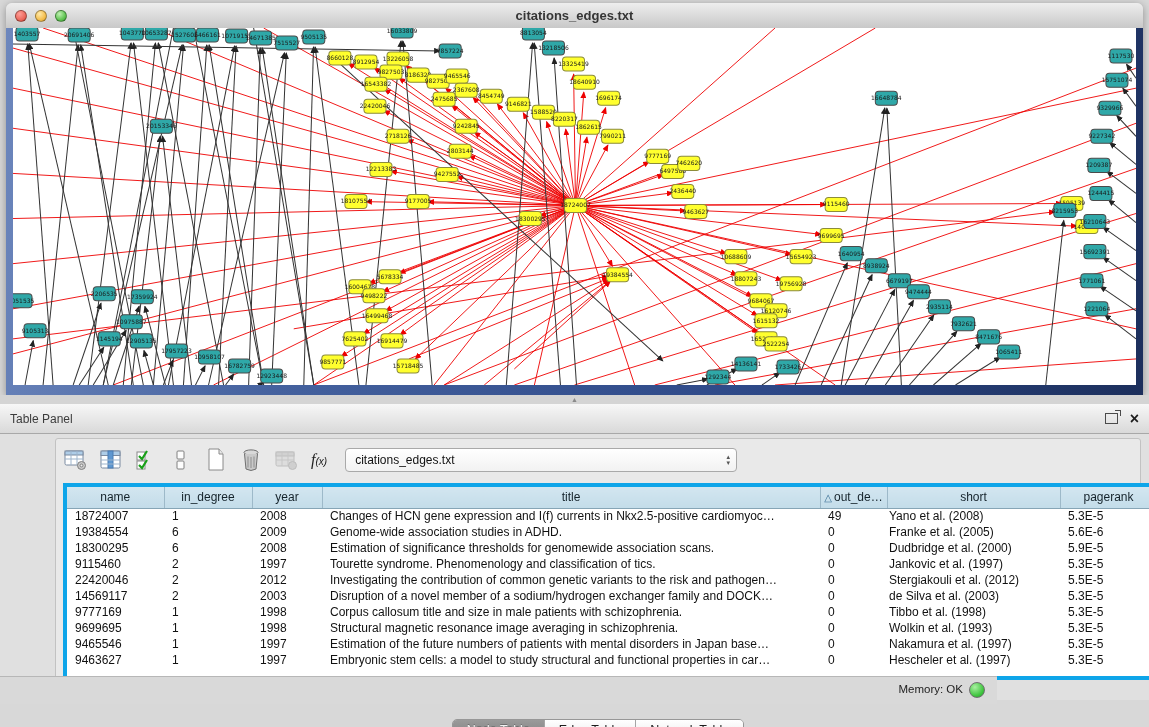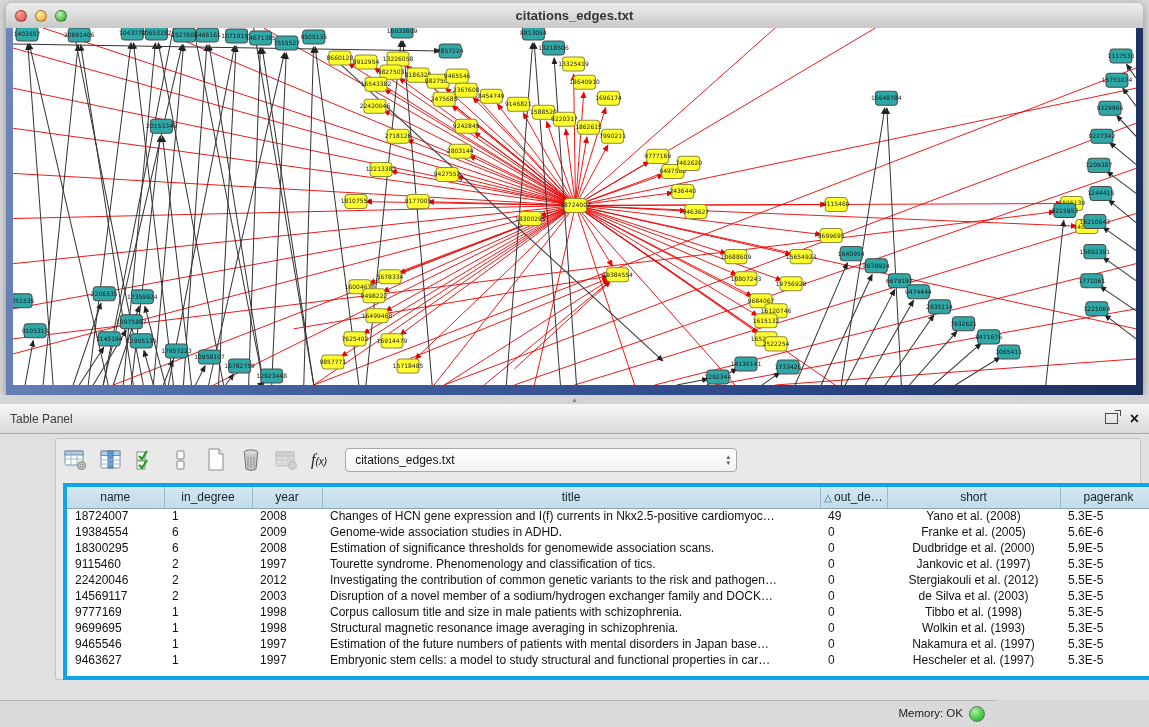--- a/index.html
+++ b/index.html
@@ -49,34 +49,34 @@
   .combo-val{margin-left:9px;font-size:12px;color:#111;}
   .combo-arrows{position:absolute;right:6px;top:0;height:100%;display:flex;flex-direction:column;justify-content:center;color:#555;font-size:7px;line-height:6px;}
 
   
   .grid-wrap{position:absolute;left:7px;top:44px;width:1112px;height:189px;border:4px solid #0ea5e9;background:#fff;display:flex;}
   .grid{width:1090px;}
   .grid table{border-collapse:collapse;table-layout:fixed;width:1090px;font-size:12px;color:#111;}
   .grid th{height:21px;background:linear-gradient(#d3e6f0,#c3dce9);border-right:1px solid #9db9c9;border-bottom:1px solid #86a5b6;
     font-weight:normal;font-size:12px;color:#15232b;text-align:center;overflow:hidden;white-space:nowrap;padding:0 3px;box-sizing:border-box;}
   .grid td{height:16px;padding:0 0 0 8px;white-space:nowrap;overflow:hidden;box-sizing:border-box;}
-  .grid td.c-short{text-align:center;padding:0 2px;}
+  .grid td.c-short{padding:0 2px;}
   .sort-tri{color:#3a6f94;font-size:10px;margin-right:2px;}
   .vscroll{width:15px;background:#fafafa;border-left:1px solid #d8d8d8;position:relative;}
   .vthumb{position:absolute;left:2px;top:3px;width:10px;height:46px;background:linear-gradient(90deg,#c9c9c9,#aeaeae);border-radius:6px;border:1px solid #9e9e9e;}
 
   
   .tabs{position:absolute;left:0;right:0;top:280px;display:flex;justify-content:center;}
   .seg{display:flex;border:1px solid #979797;border-radius:5px;overflow:hidden;height:20px;box-shadow:0 1px 0 rgba(255,255,255,.7);}
   .seg .tab{padding:0 14px;font-size:12.5px;display:flex;align-items:center;background:linear-gradient(#ffffff,#e9e9e9);color:#1d1d1d;border-right:1px solid #a5a5a5;}
   .seg .tab:last-child{border-right:none;}
   .seg .tab.sel{background:linear-gradient(#9a9a9a,#7f7f7f);color:#f3f3f3;text-shadow:0 -1px 0 rgba(0,0,0,.25);}
 
   
-  .statusbar{position:absolute;left:0;top:700px;width:997px;height:27px;background:#d9d9d9;border-top:1px solid #b7b7b7;}
+  .statusbar{position:absolute;left:0;top:676px;width:997px;height:27px;background:#d9d9d9;border-top:1px solid #b7b7b7;}
   .mem{position:absolute;right:34px;top:6px;font-size:11.5px;color:#222;}
   .memdot{position:absolute;right:12px;top:5px;width:14px;height:14px;border-radius:50%;border:1px solid #6f6f6f;
     background:radial-gradient(circle at 35% 30%,#a8f0a0,#3ec43e 65%,#2a9430);}
 </style>
 </head>
 <body>
 
 <div class="net-window">
   <div class="titlebar">
     <div class="traffic">

